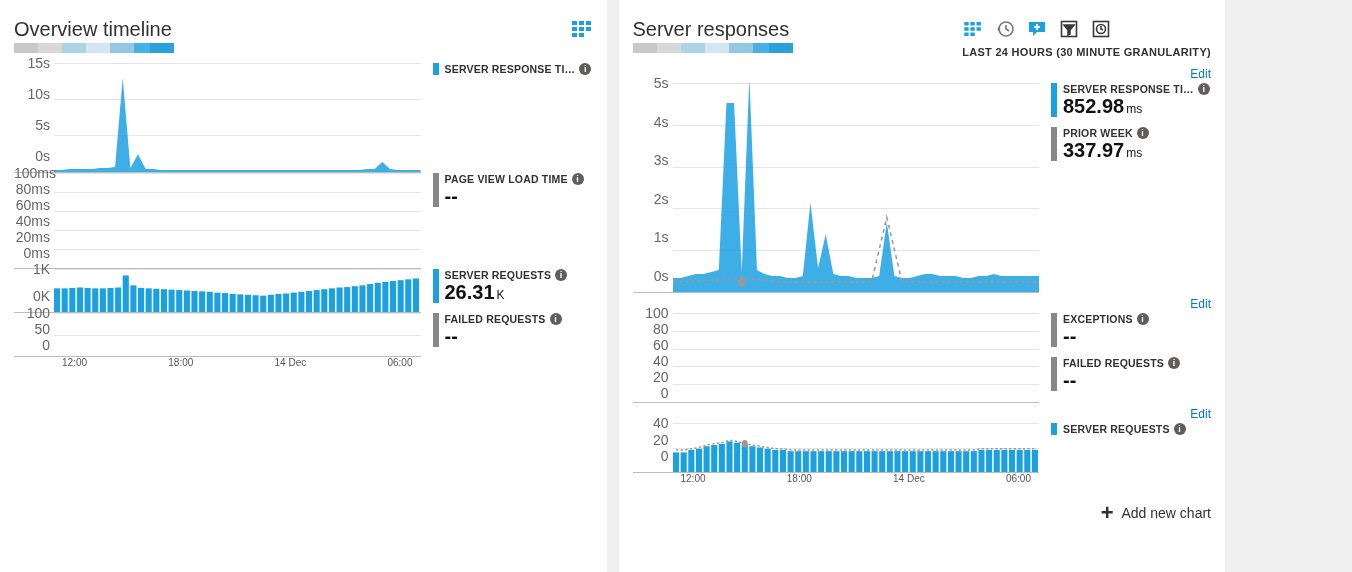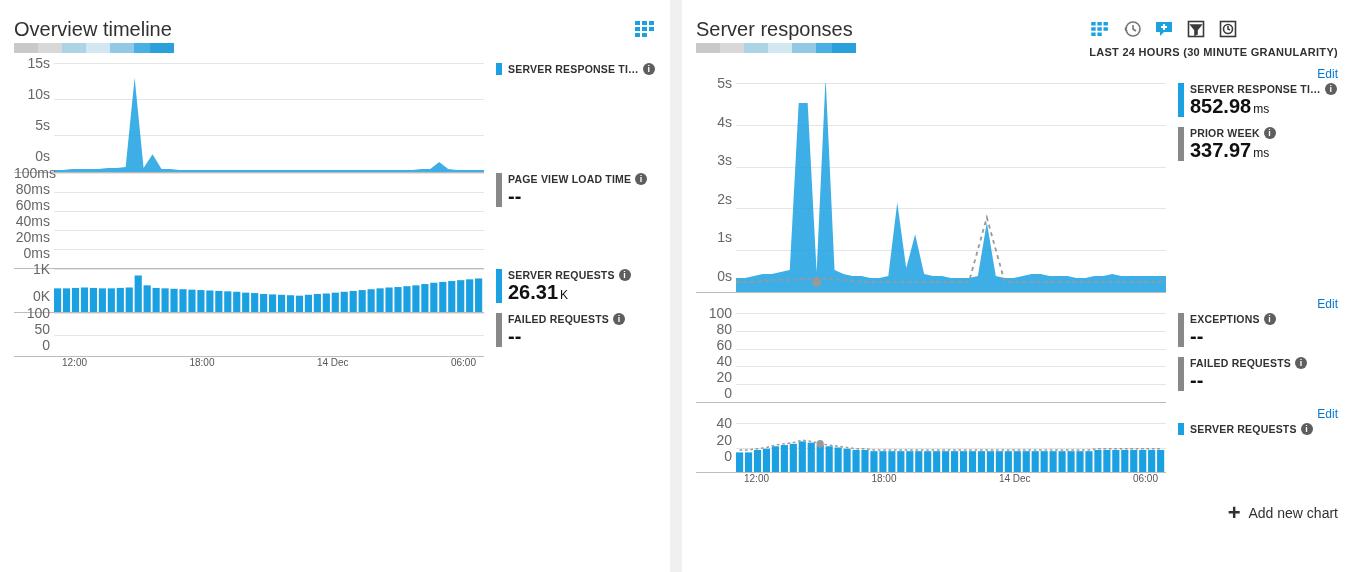--- a/index.html
+++ b/index.html
@@ -7,21 +7,21 @@
     margin: 0;
     font-family: "Segoe UI", Arial, sans-serif;
     background: #f0f0f0;
     font-size: 12px;
     color: #323130;
   }
   .container {
     display: flex;
     gap: 12px;
     padding: 0;
-    width: 1352px;
+    width: 1225px;
     height: 572px;
   }
   .blade {
     background: #ffffff;
     flex: 1;
     display: flex;
     flex-direction: column;
     padding: 18px 14px 16px 14px;
     position: relative;
   }

